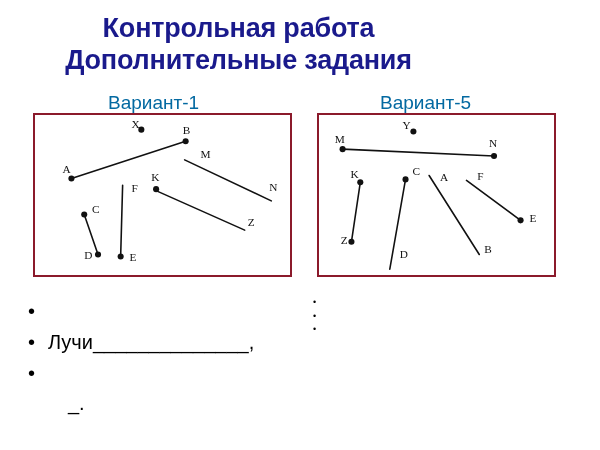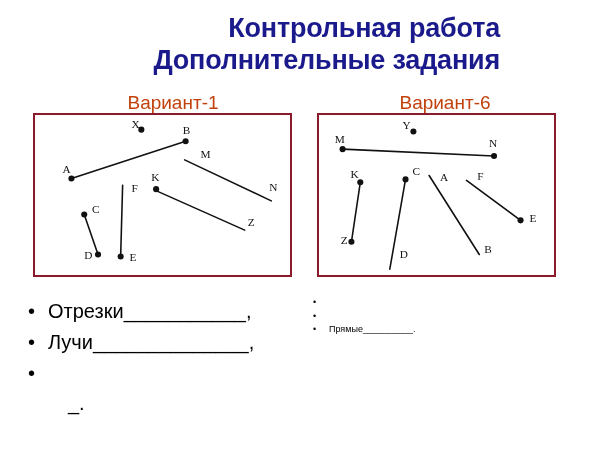--- a/index.html
+++ b/index.html
@@ -22,42 +22,40 @@
     width: 600px;
     height: 450px;
   }
 
   
   .title-block {
     position: absolute;
     left: 0;
     top: 12px;
     width: 477px;
-    text-align: right;
-    padding-left: 23px;
+    text-align: center;
   }
   .title-line {
     font-family: "Liberation Sans", sans-serif;
     font-weight: bold;
     font-size: 27px;
     line-height: 32px;
     letter-spacing: -0.2px;
     color: #1a1a8c;
     white-space: nowrap;
   }
 
   
   .variant-caption {
     position: absolute;
     font-family: "Liberation Sans", sans-serif;
     font-size: 19px;
     line-height: 22px;
-    color: #c2410c;
+    color: #0369a1;
     white-space: nowrap;
-    text-align: center;
   }
   #variant-1-caption { left: 108px; top: 92px; width: 130px; }
   #variant-2-caption { left: 380px; top: 92px; width: 130px; }
 
   
   .diagram-box {
     position: absolute;
     border: 2px solid #8b1a2b;
     background: #ffffff;
     box-sizing: border-box;
@@ -141,21 +139,21 @@
 <body>
 
 <div id="slide">
 
   <div class="title-block">
     <div class="title-line">Контрольная работа</div>
     <div class="title-line">Дополнительные задания</div>
   </div>
 
   <div class="variant-caption" id="variant-1-caption">Вариант-1</div>
-  <div class="variant-caption" id="variant-2-caption">Вариант-6</div>
+  <div class="variant-caption" id="variant-2-caption">Вариант-5</div>
 
   <div class="diagram-box" id="diagram-box-1">
     <svg class="diagram-svg" id="svg-left" viewBox="0 0 259 164" preserveAspectRatio="none">
         <line x1="37" y1="65" x2="153" y2="27" stroke="#111111" stroke-width="1.6" stroke-linecap="round"></line>
         <line x1="152" y1="46" x2="240" y2="88" stroke="#111111" stroke-width="1.6" stroke-linecap="round"></line>
         <line x1="124" y1="78" x2="213" y2="118" stroke="#111111" stroke-width="1.6" stroke-linecap="round"></line>
         <line x1="89" y1="72" x2="87" y2="145" stroke="#111111" stroke-width="1.6" stroke-linecap="round"></line>
         <line x1="50" y1="102" x2="64" y2="143" stroke="#111111" stroke-width="1.6" stroke-linecap="round"></line>
         <circle cx="108" cy="15" r="3.1" fill="#111111"></circle>
         <text x="98" y="13" class="fig-label">X</text>
@@ -202,21 +200,20 @@
         <circle cx="33" cy="130" r="3.1" fill="#111111"></circle>
         <text x="22" y="132" class="fig-label">Z</text>
         <text x="168" y="141" class="fig-label">B</text>
         <text x="82" y="147" class="fig-label">D</text>
       </svg>
   </div>
 
   <ul class="bullet-list" id="answers-list-left">
       <li>
         <span class="bullet-dot">•</span>
-        <span><span class="item-text">Отрезки</span><span class="item-blank">___________</span><span>,</span></span>
       </li>
       <li>
         <span class="bullet-dot">•</span>
         <span><span class="item-text">Лучи</span><span class="item-blank">______________</span><span>,</span></span>
       </li>
       <li>
         <span class="bullet-dot">•</span>
       </li>
       <li>
         <span class="tail-line">_.</span>
@@ -225,17 +222,16 @@
 
   <ul class="bullet-list" id="answers-list-right">
       <li>
         <span class="bullet-dot">•</span>
       </li>
       <li>
         <span class="bullet-dot">•</span>
       </li>
       <li>
         <span class="bullet-dot">•</span>
-        <span><span class="item-text">Прямые</span><span class="item-blank">__________</span><span>.</span></span>
       </li>
     </ul>
 
 </div>
 
 </body></html>

